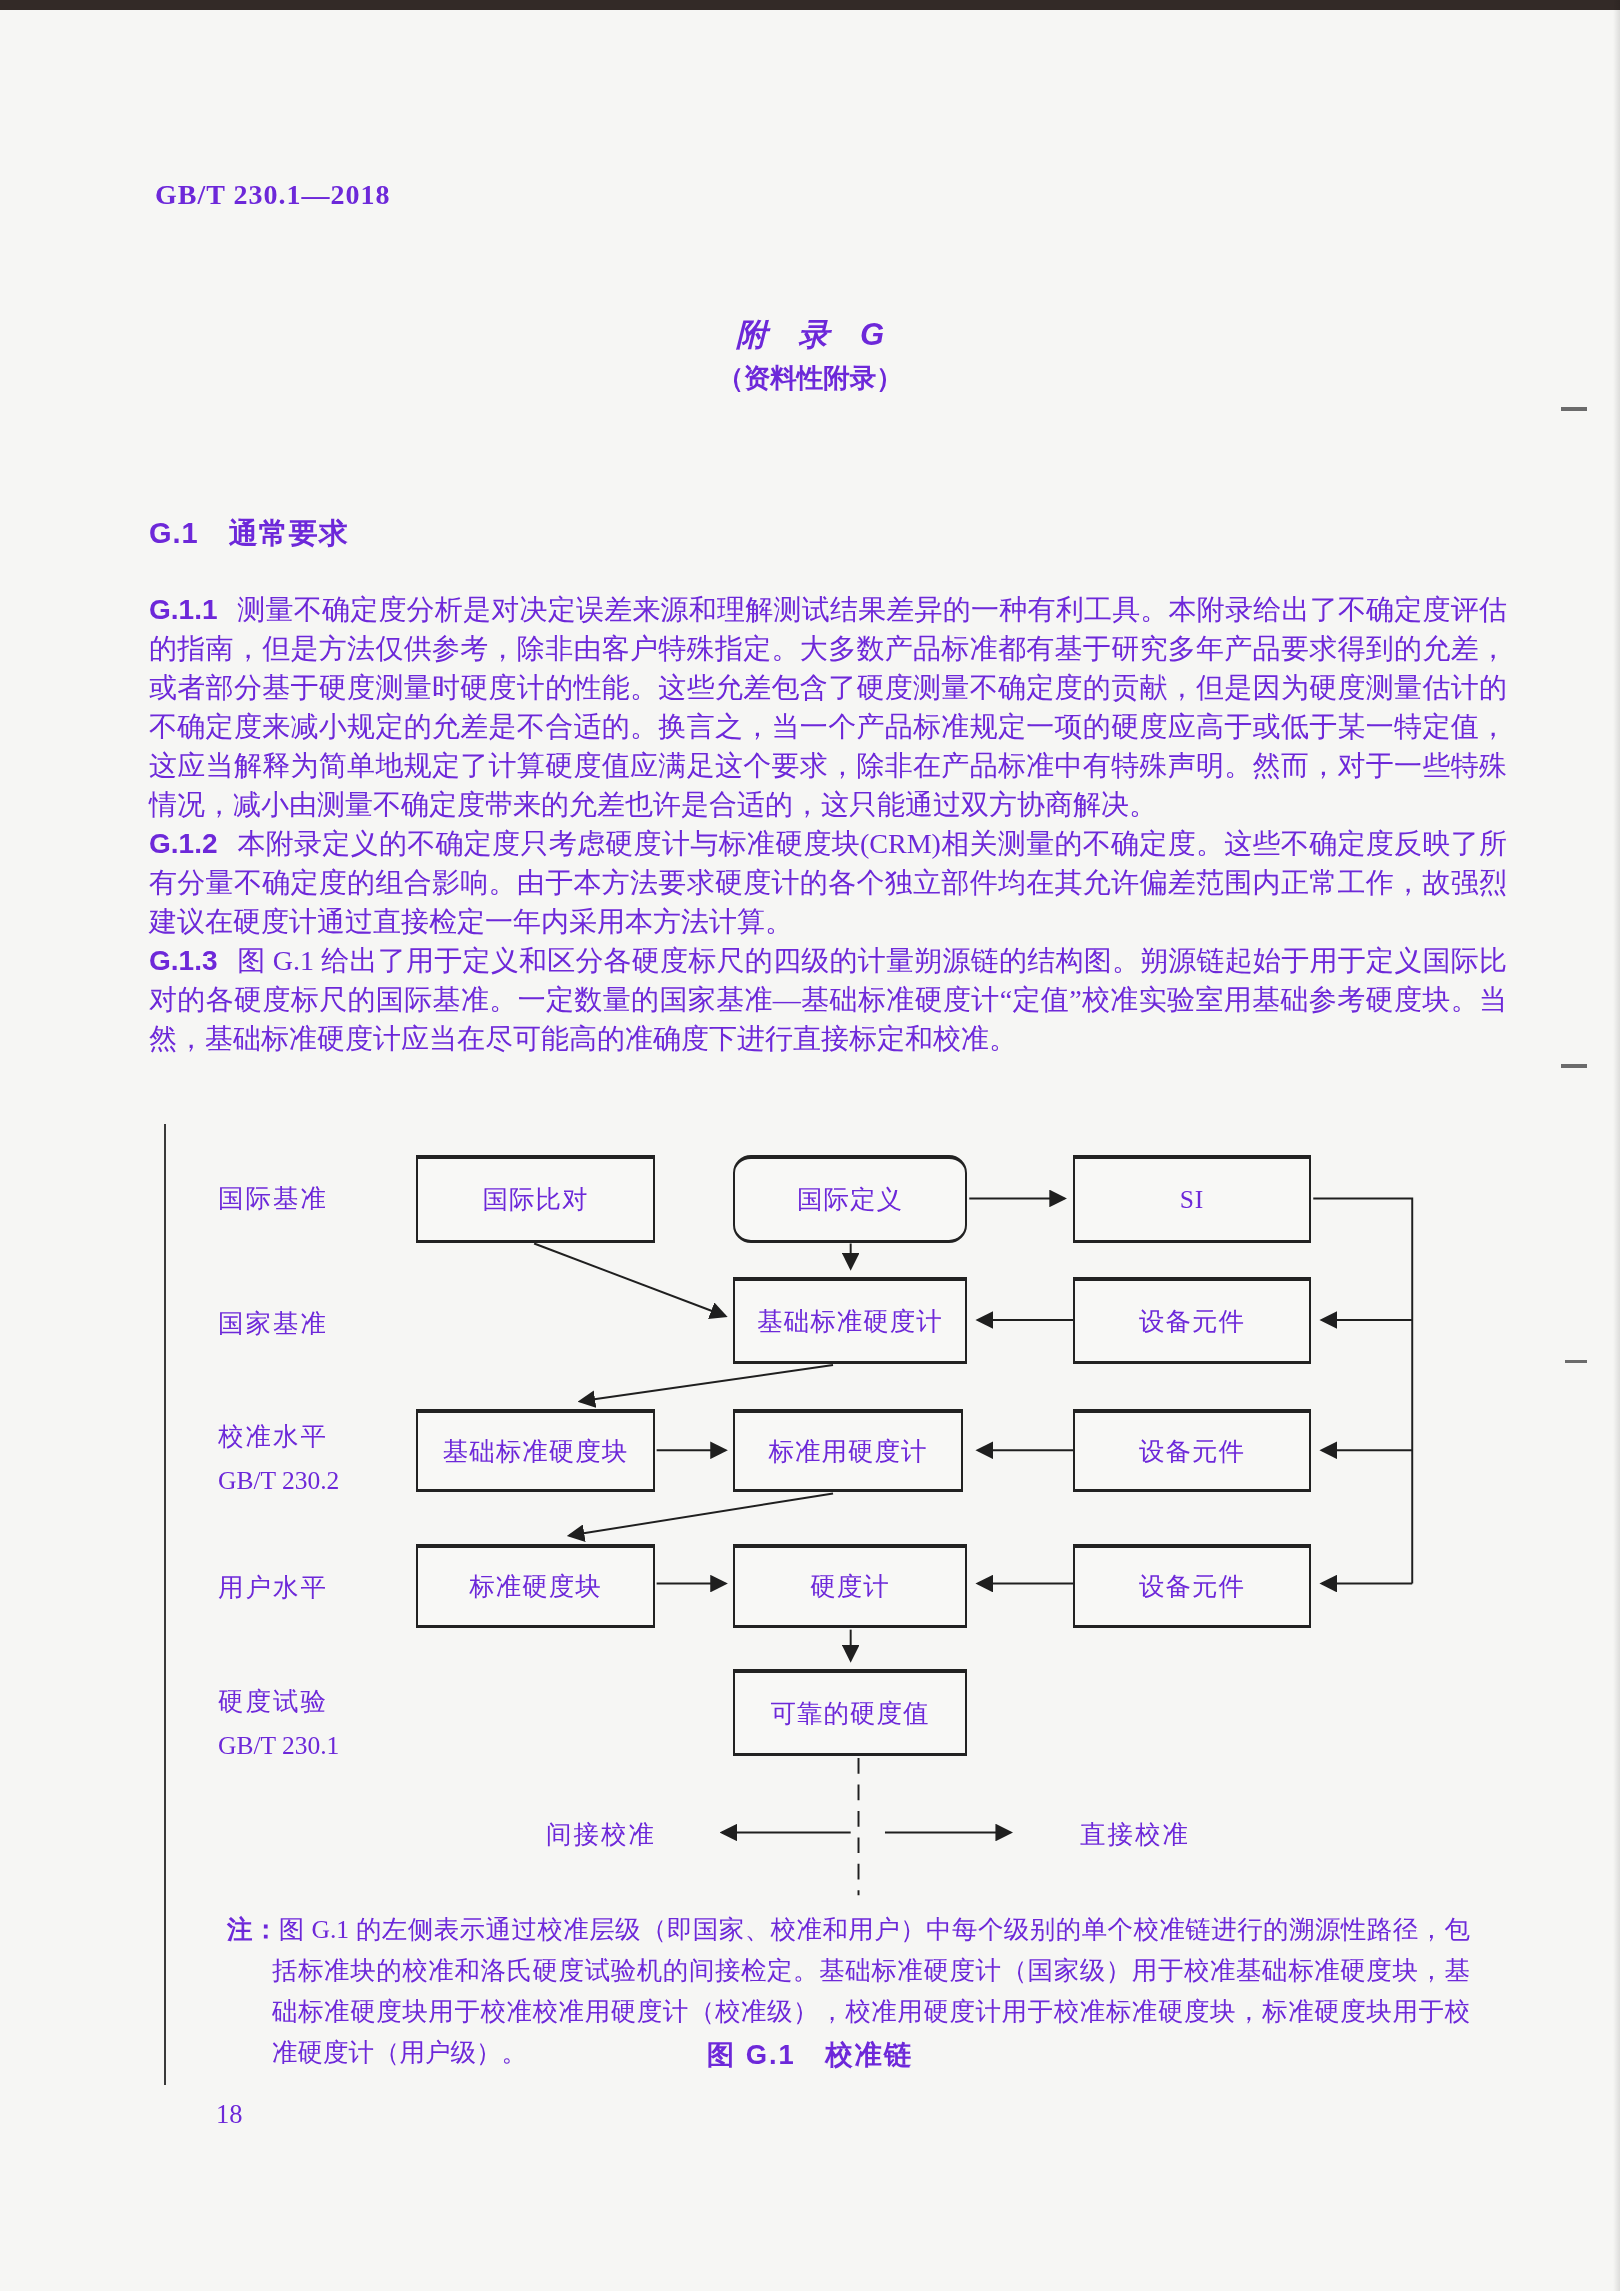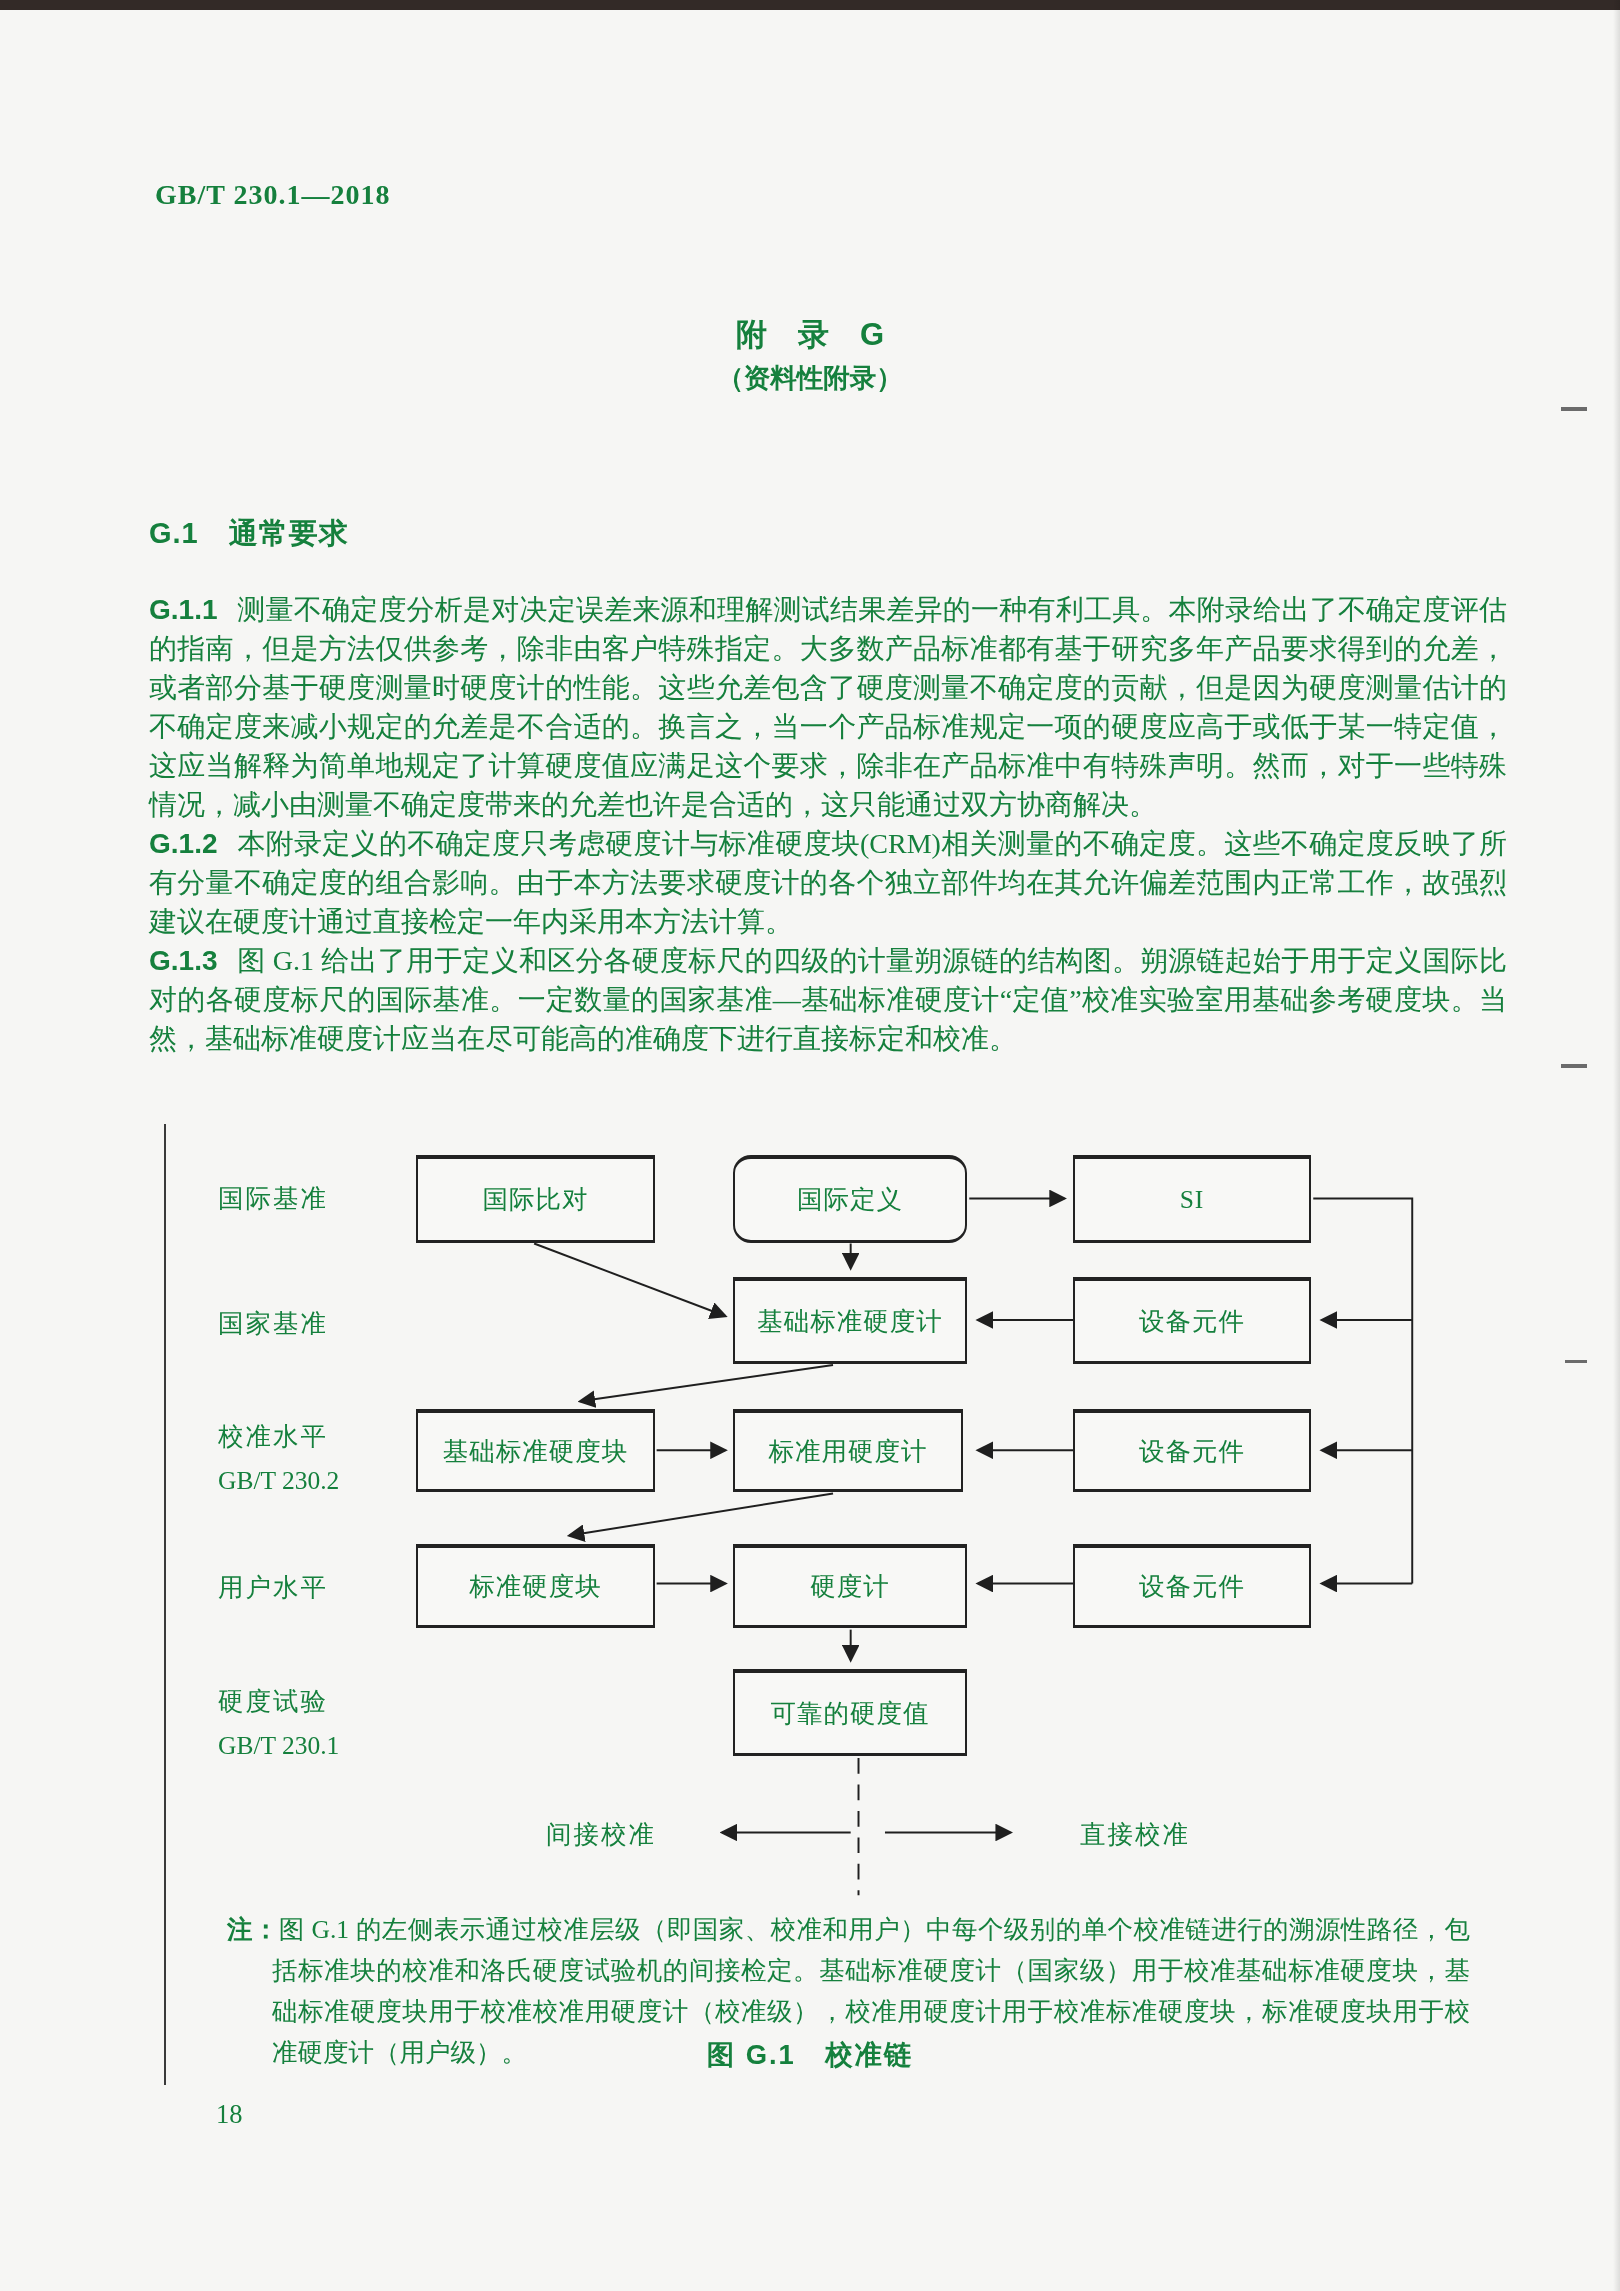--- a/index.html
+++ b/index.html
@@ -1,36 +1,36 @@
 <!DOCTYPE html>
 <html><head>
 <meta charset="utf-8">
 <style>
   html,body{margin:0;padding:0;}
   .page{
     position:relative;
     width:1620px;height:2292px;
     background:#f6f6f4;
     font-family:"Liberation Serif","DejaVu Serif",serif;
-    color:#15803d;
+    color:#6d28d9;
     overflow:hidden;
   }
   .scan-top-bar{position:absolute;left:0;top:0;width:1620px;height:9.8px;background:#332a27;}
   .scan-right-edge{position:absolute;right:0;top:0;width:6.9px;height:2292px;
     background:linear-gradient(to right,rgba(0,0,0,0),rgba(0,0,0,0.10));}
   .tick{position:absolute;background:#6b6b6b;}
 
   .doc-header{
     position:absolute;left:155px;top:179px;
     font-size:28px;font-weight:bold;letter-spacing:1px;
   }
 
   .title-block{position:absolute;left:0;top:0;width:1620px;text-align:center;
     font-family:"Liberation Sans","DejaVu Sans",sans-serif;font-weight:bold;}
-  .title-1{position:absolute;left:0;width:1620px;top:314px;font-size:31px;}
+  .title-1{position:absolute;left:0;width:1620px;top:314px;font-size:31px;font-style:italic;}
   .title-2{position:absolute;left:0;width:1620px;top:360px;font-size:26.5px;}
   .title-3{position:absolute;left:0;width:1620px;top:401px;font-size:29px;letter-spacing:2px;}
 
   .sec-heading{
     position:absolute;left:149px;top:514px;
     font-family:"Liberation Sans","DejaVu Sans",sans-serif;
     font-size:29px;font-weight:bold;letter-spacing:1px;
   }
 
   .body-text{

